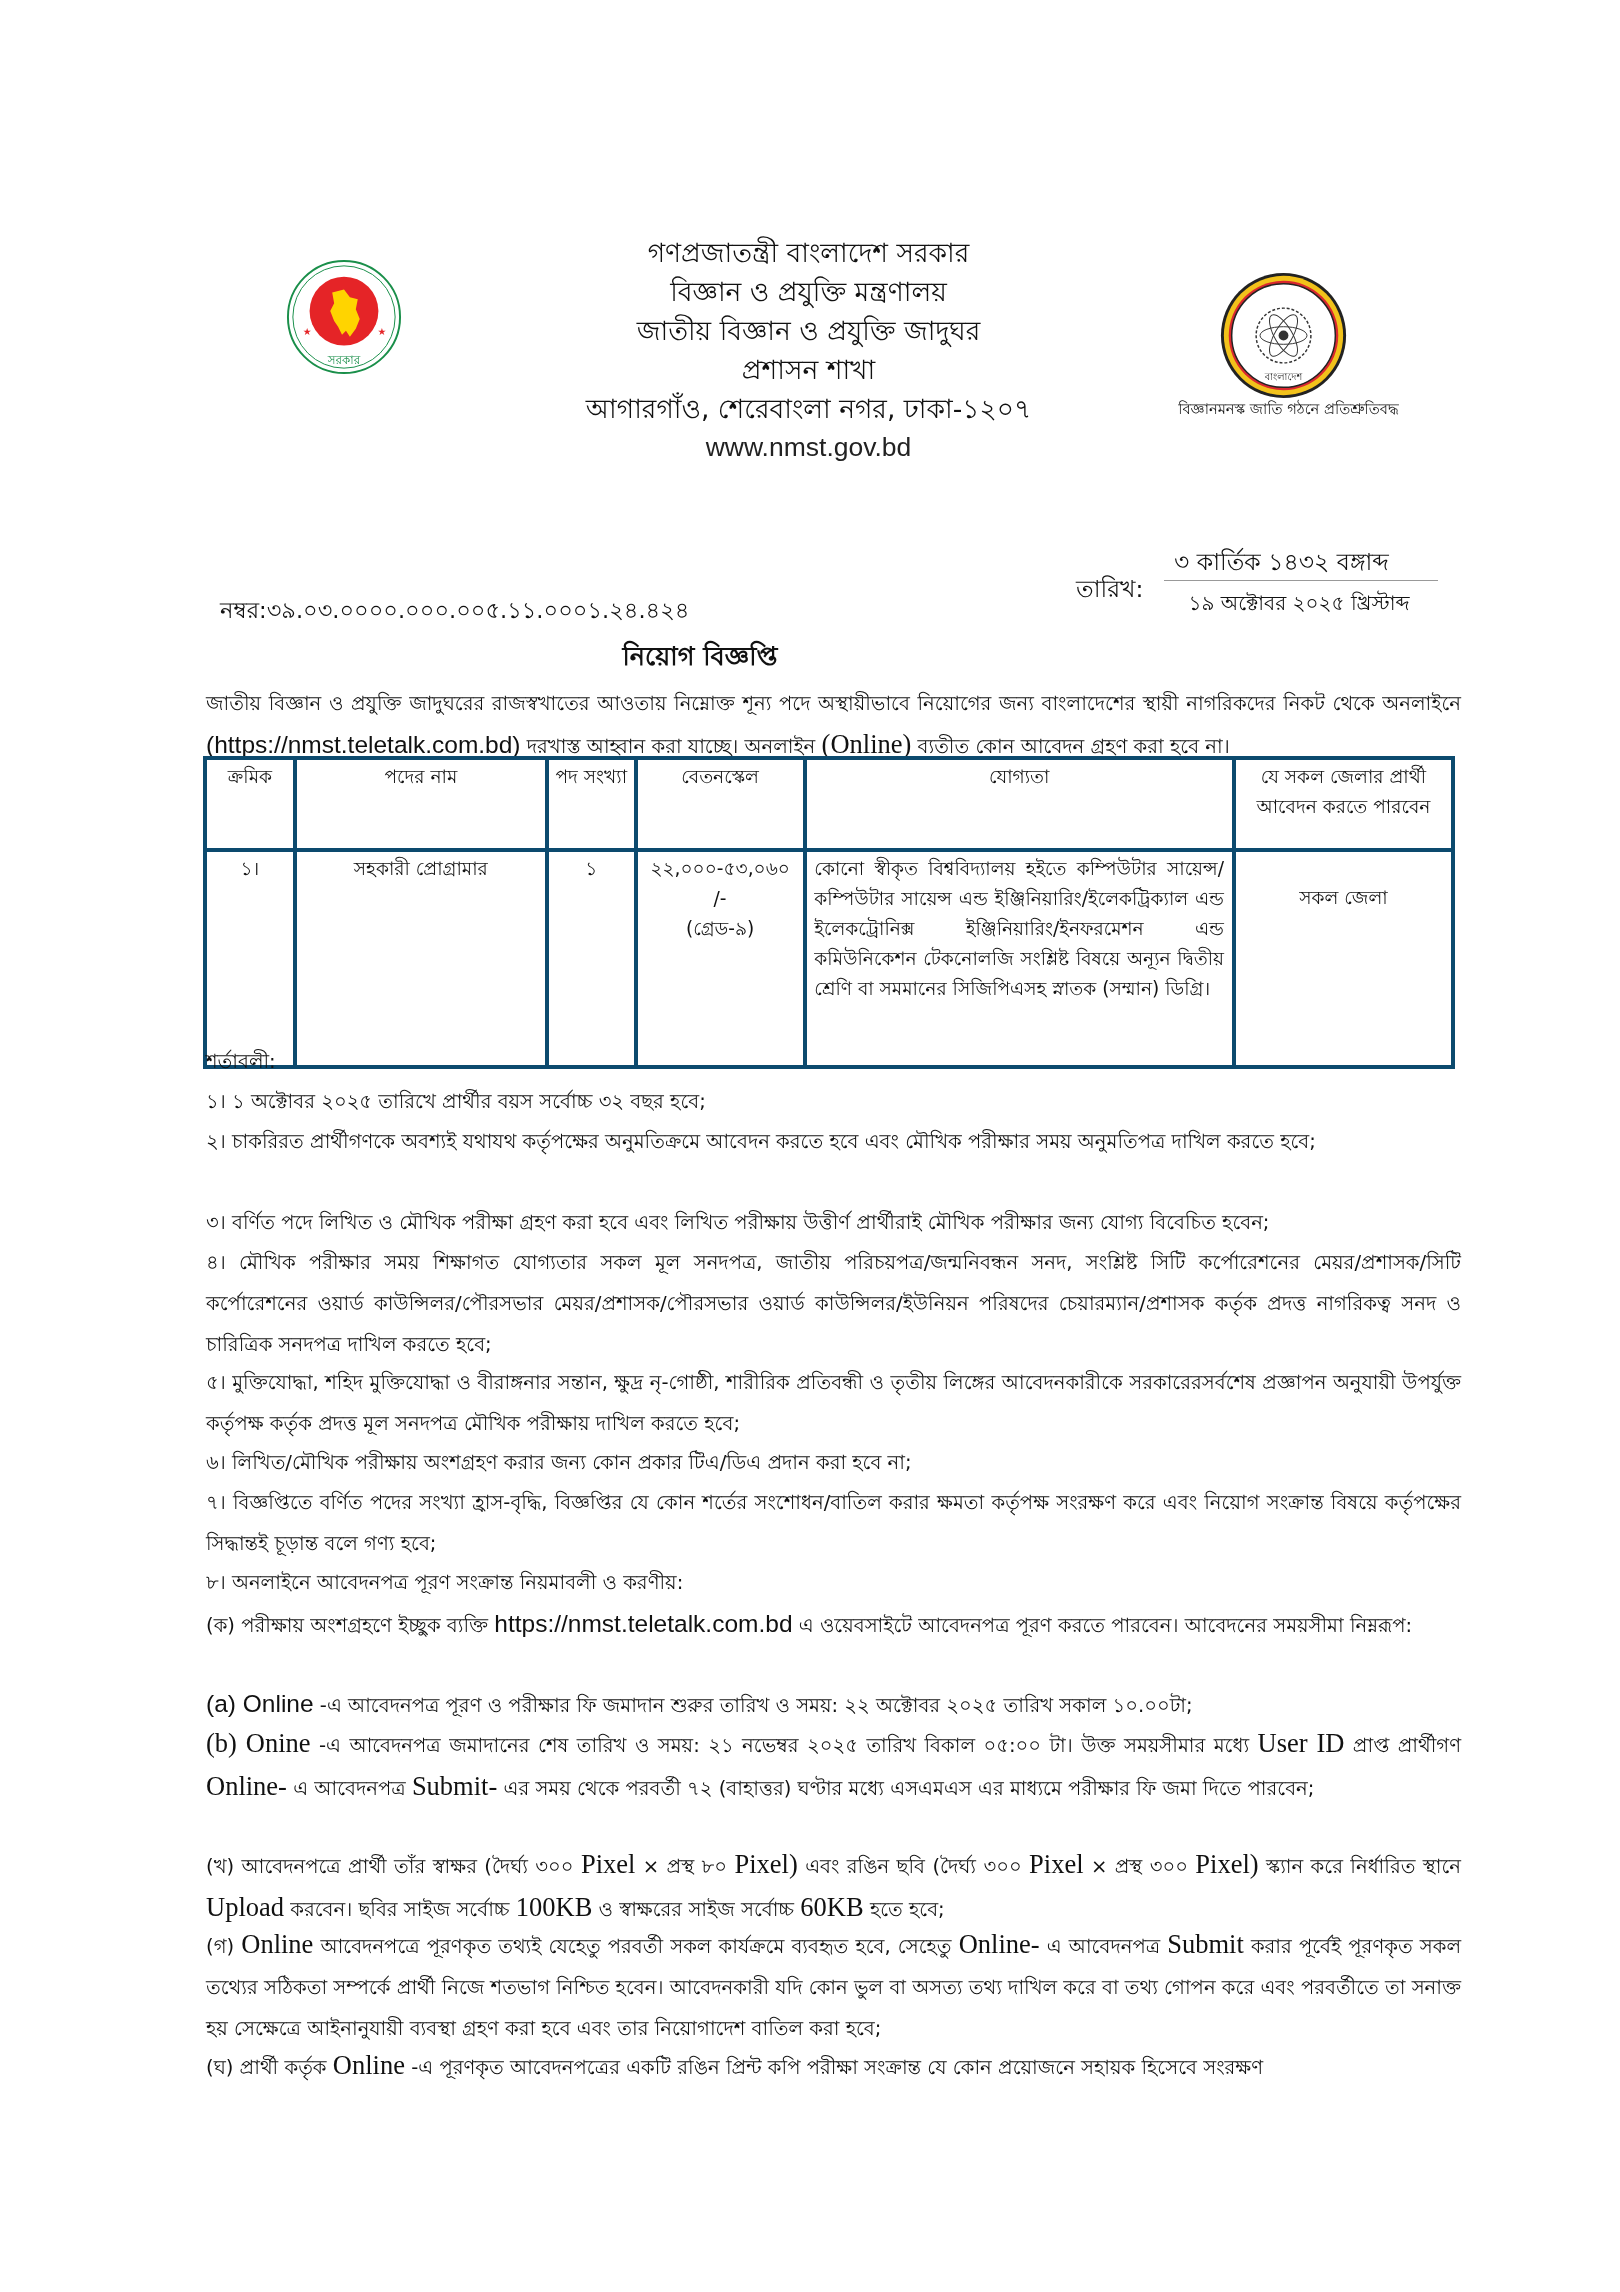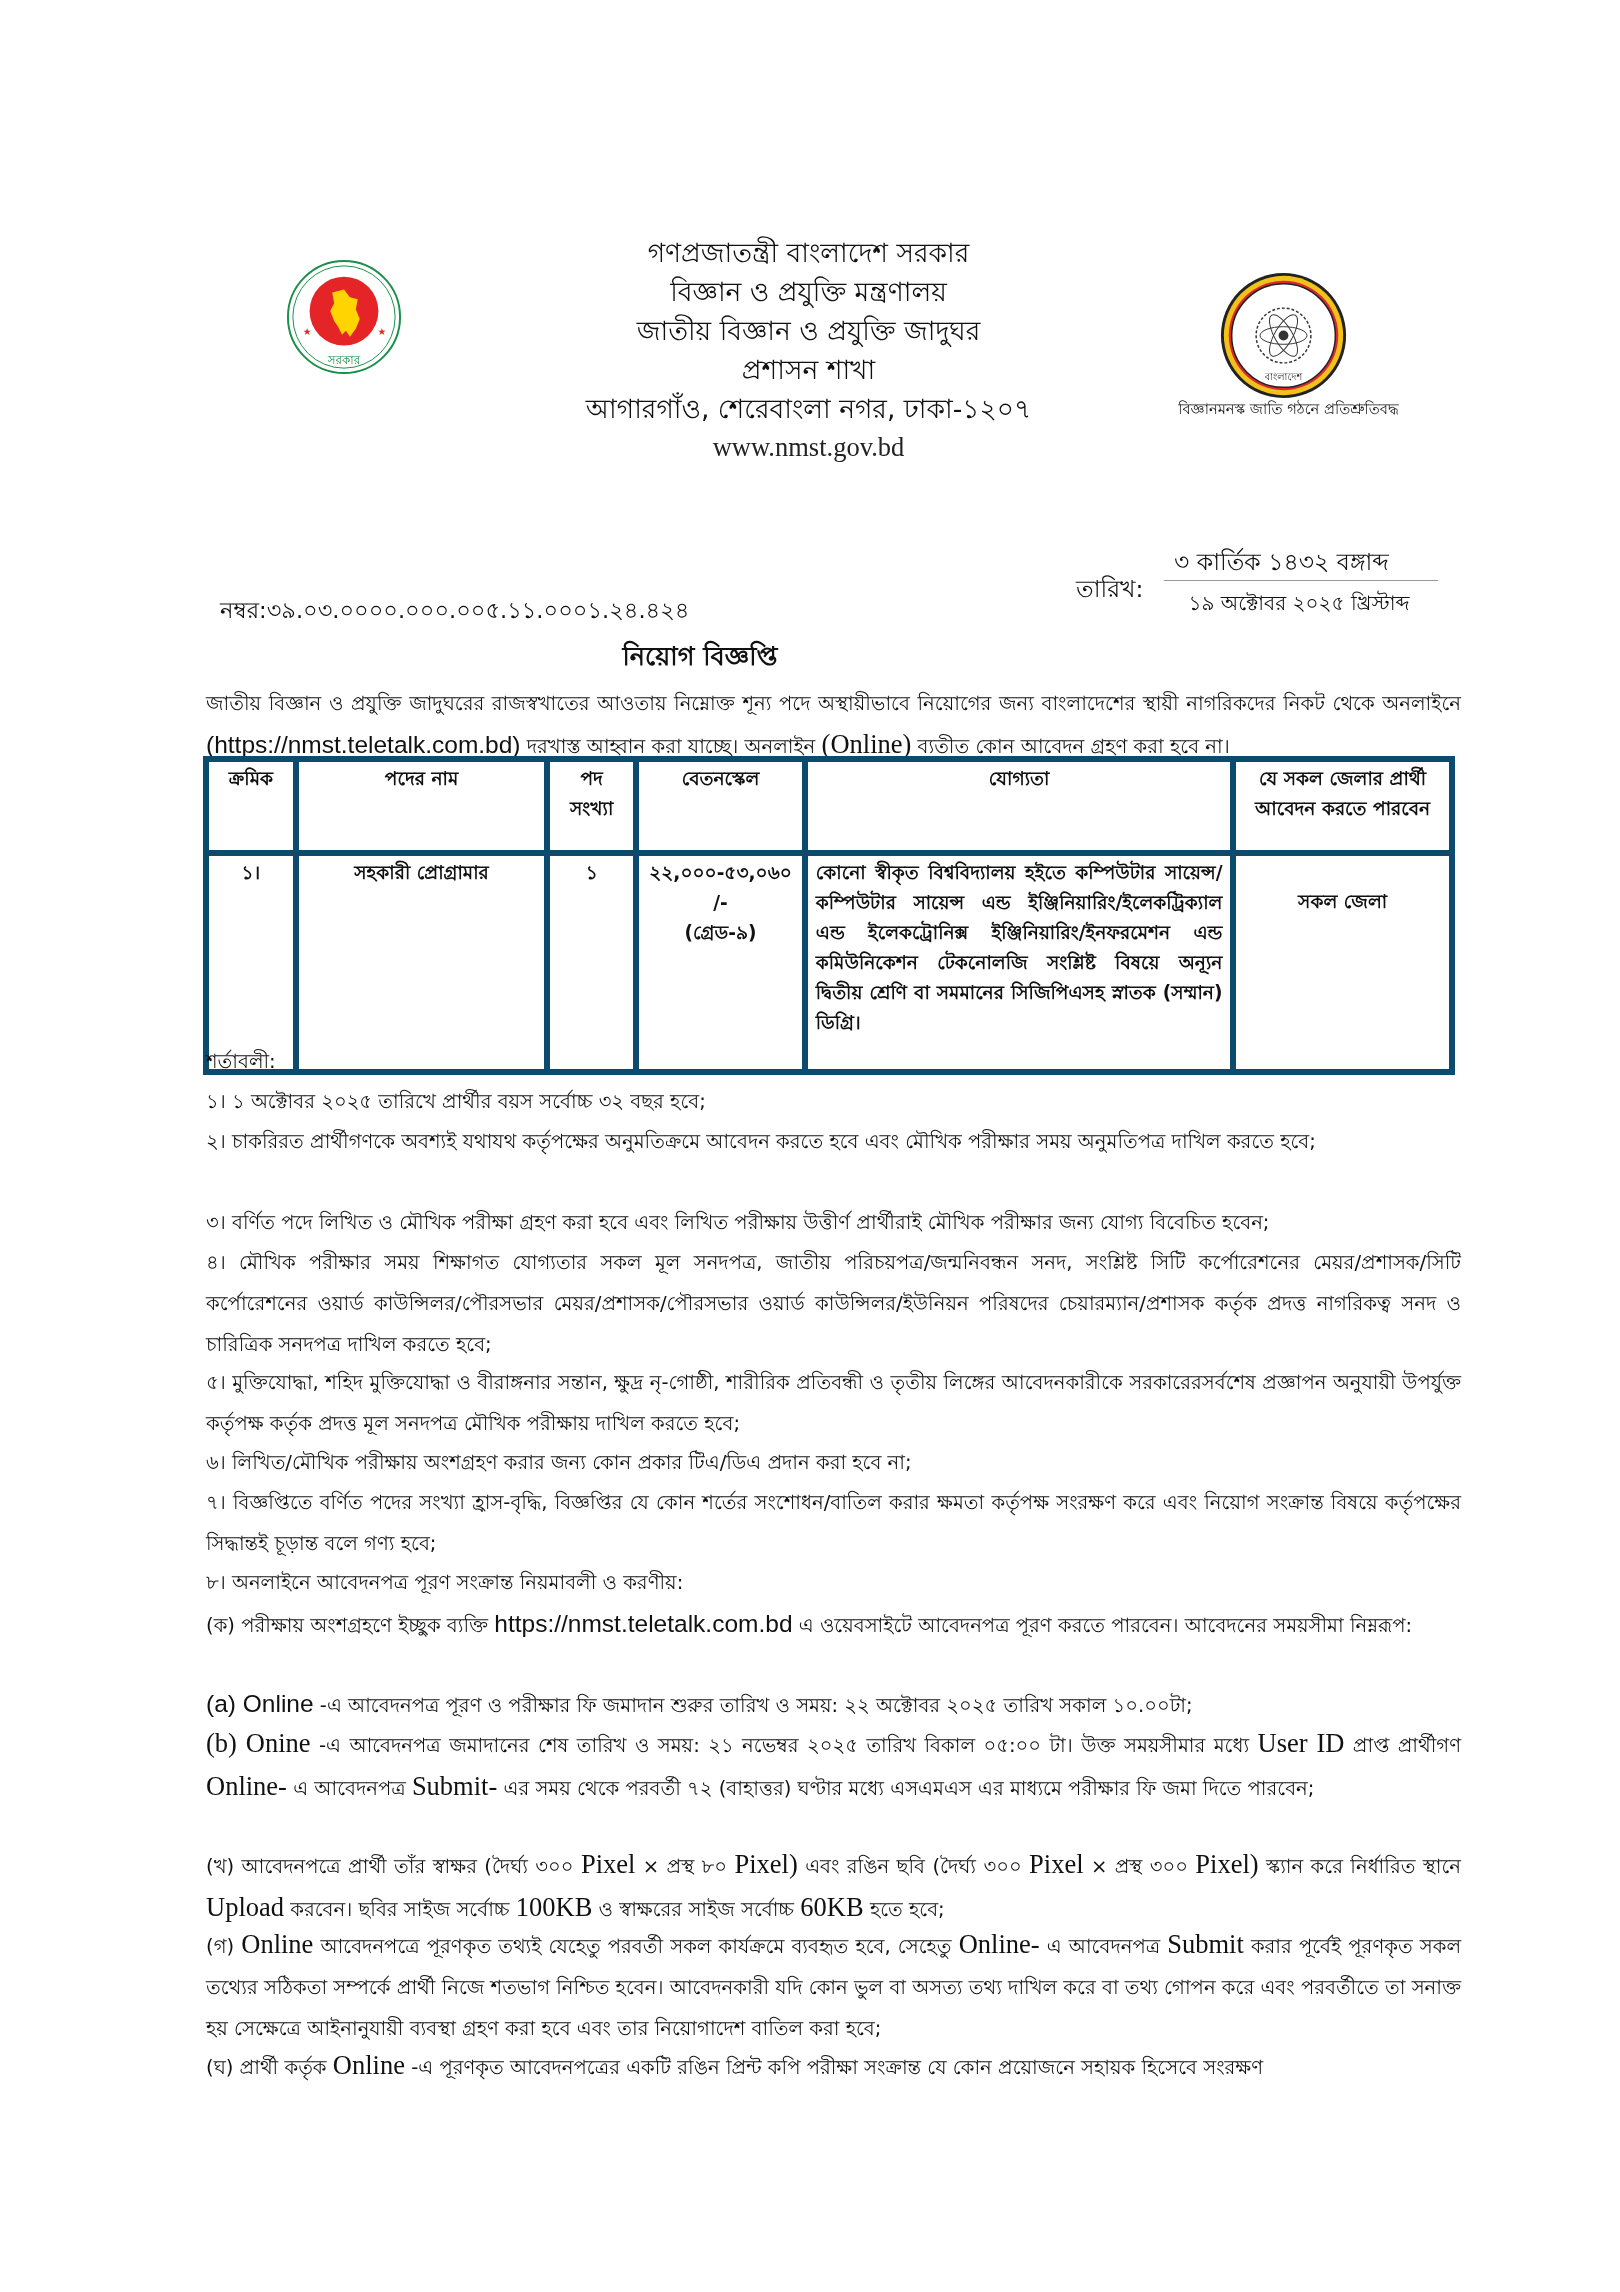--- a/index.html
+++ b/index.html
@@ -2,39 +2,39 @@
 <html><head>
 <meta charset="utf-8">
 <style>
   html, body { margin:0; padding:0; background:#ffffff; }
   body { width:1620px; height:2293px; position:relative; overflow:hidden;
          font-family:"DejaVu Sans", sans-serif; color:#111; }
   .abs { position:absolute; }
   
   .hdr { left:490px; top:233px; width:637px; text-align:center; }
   .hdr div { font-size:26.5px; line-height:39px; white-space:nowrap; }
-  .hdr .web { font-family:Liberation Serif, serif; font-size:26.5px; color:#222; }
+  .hdr .web { font-family:Liberation Sans, sans-serif; font-size:26.5px; color:#222; }
   .logo-left { left:285px; top:258px; width:118px; height:118px; }
   .logo-right { left:1218px; top:270px; width:132px; height:132px; }
   .motto { left:1161px; top:397px; width:255px; text-align:center; font-size:14.7px; white-space:nowrap; }
   
   .date-label { left:1076px; top:571px; font-size:23.5px; }
   .date-top { left:1174px; top:544px; width:255px; text-align:left; font-size:23.5px; white-space:nowrap; }
   .date-line { left:1164px; top:580px; width:274px; height:0; border-top:1px solid #999; }
   .date-bot { left:1157px; top:588px; width:284px; text-align:center; font-size:20px; white-space:nowrap; }
   .memo { left:196px; top:593px; font-size:22.5px; white-space:nowrap; }
   .memo b { font-weight:normal;margin-left:24px; }
   .title { left:0; top:637px; width:1400px; text-align:center; font-size:25.5px; font-weight:bold; }
   
   .para { left:206px; width:1255px; font-size:19.6px; line-height:41px; text-align:justify; }
   .para .en { font-family:"Liberation Sans", sans-serif; font-size:24.5px; }
   .para .ens { font-family:"Liberation Serif", serif; font-size:26.5px; }
   
   table.posts { position:absolute; left:203px; top:756px; width:1252px; border-collapse:collapse; font-size:18.6px; }
-  table.posts th, table.posts td { border:6px solid #0c4a6e; vertical-align:top; text-align:center; font-weight:bold; line-height:30px; padding:2px 5.9px; }
+  table.posts th, table.posts td { border:4px solid #0c4a6e; vertical-align:top; text-align:center; font-weight:normal; line-height:30px; padding:2px 5.9px; }
   table.posts th { height:84px; }
   table.posts td { height:180px; }
   td.qual { text-align:justify !important; text-align-last:left; padding:2px 7.8px !important; }
   td.dist { vertical-align:top; padding-top:31px !important; }
   svg { display:block; }
 </style>
 </head>
 <body>
 
 <div class="abs logo-left">

